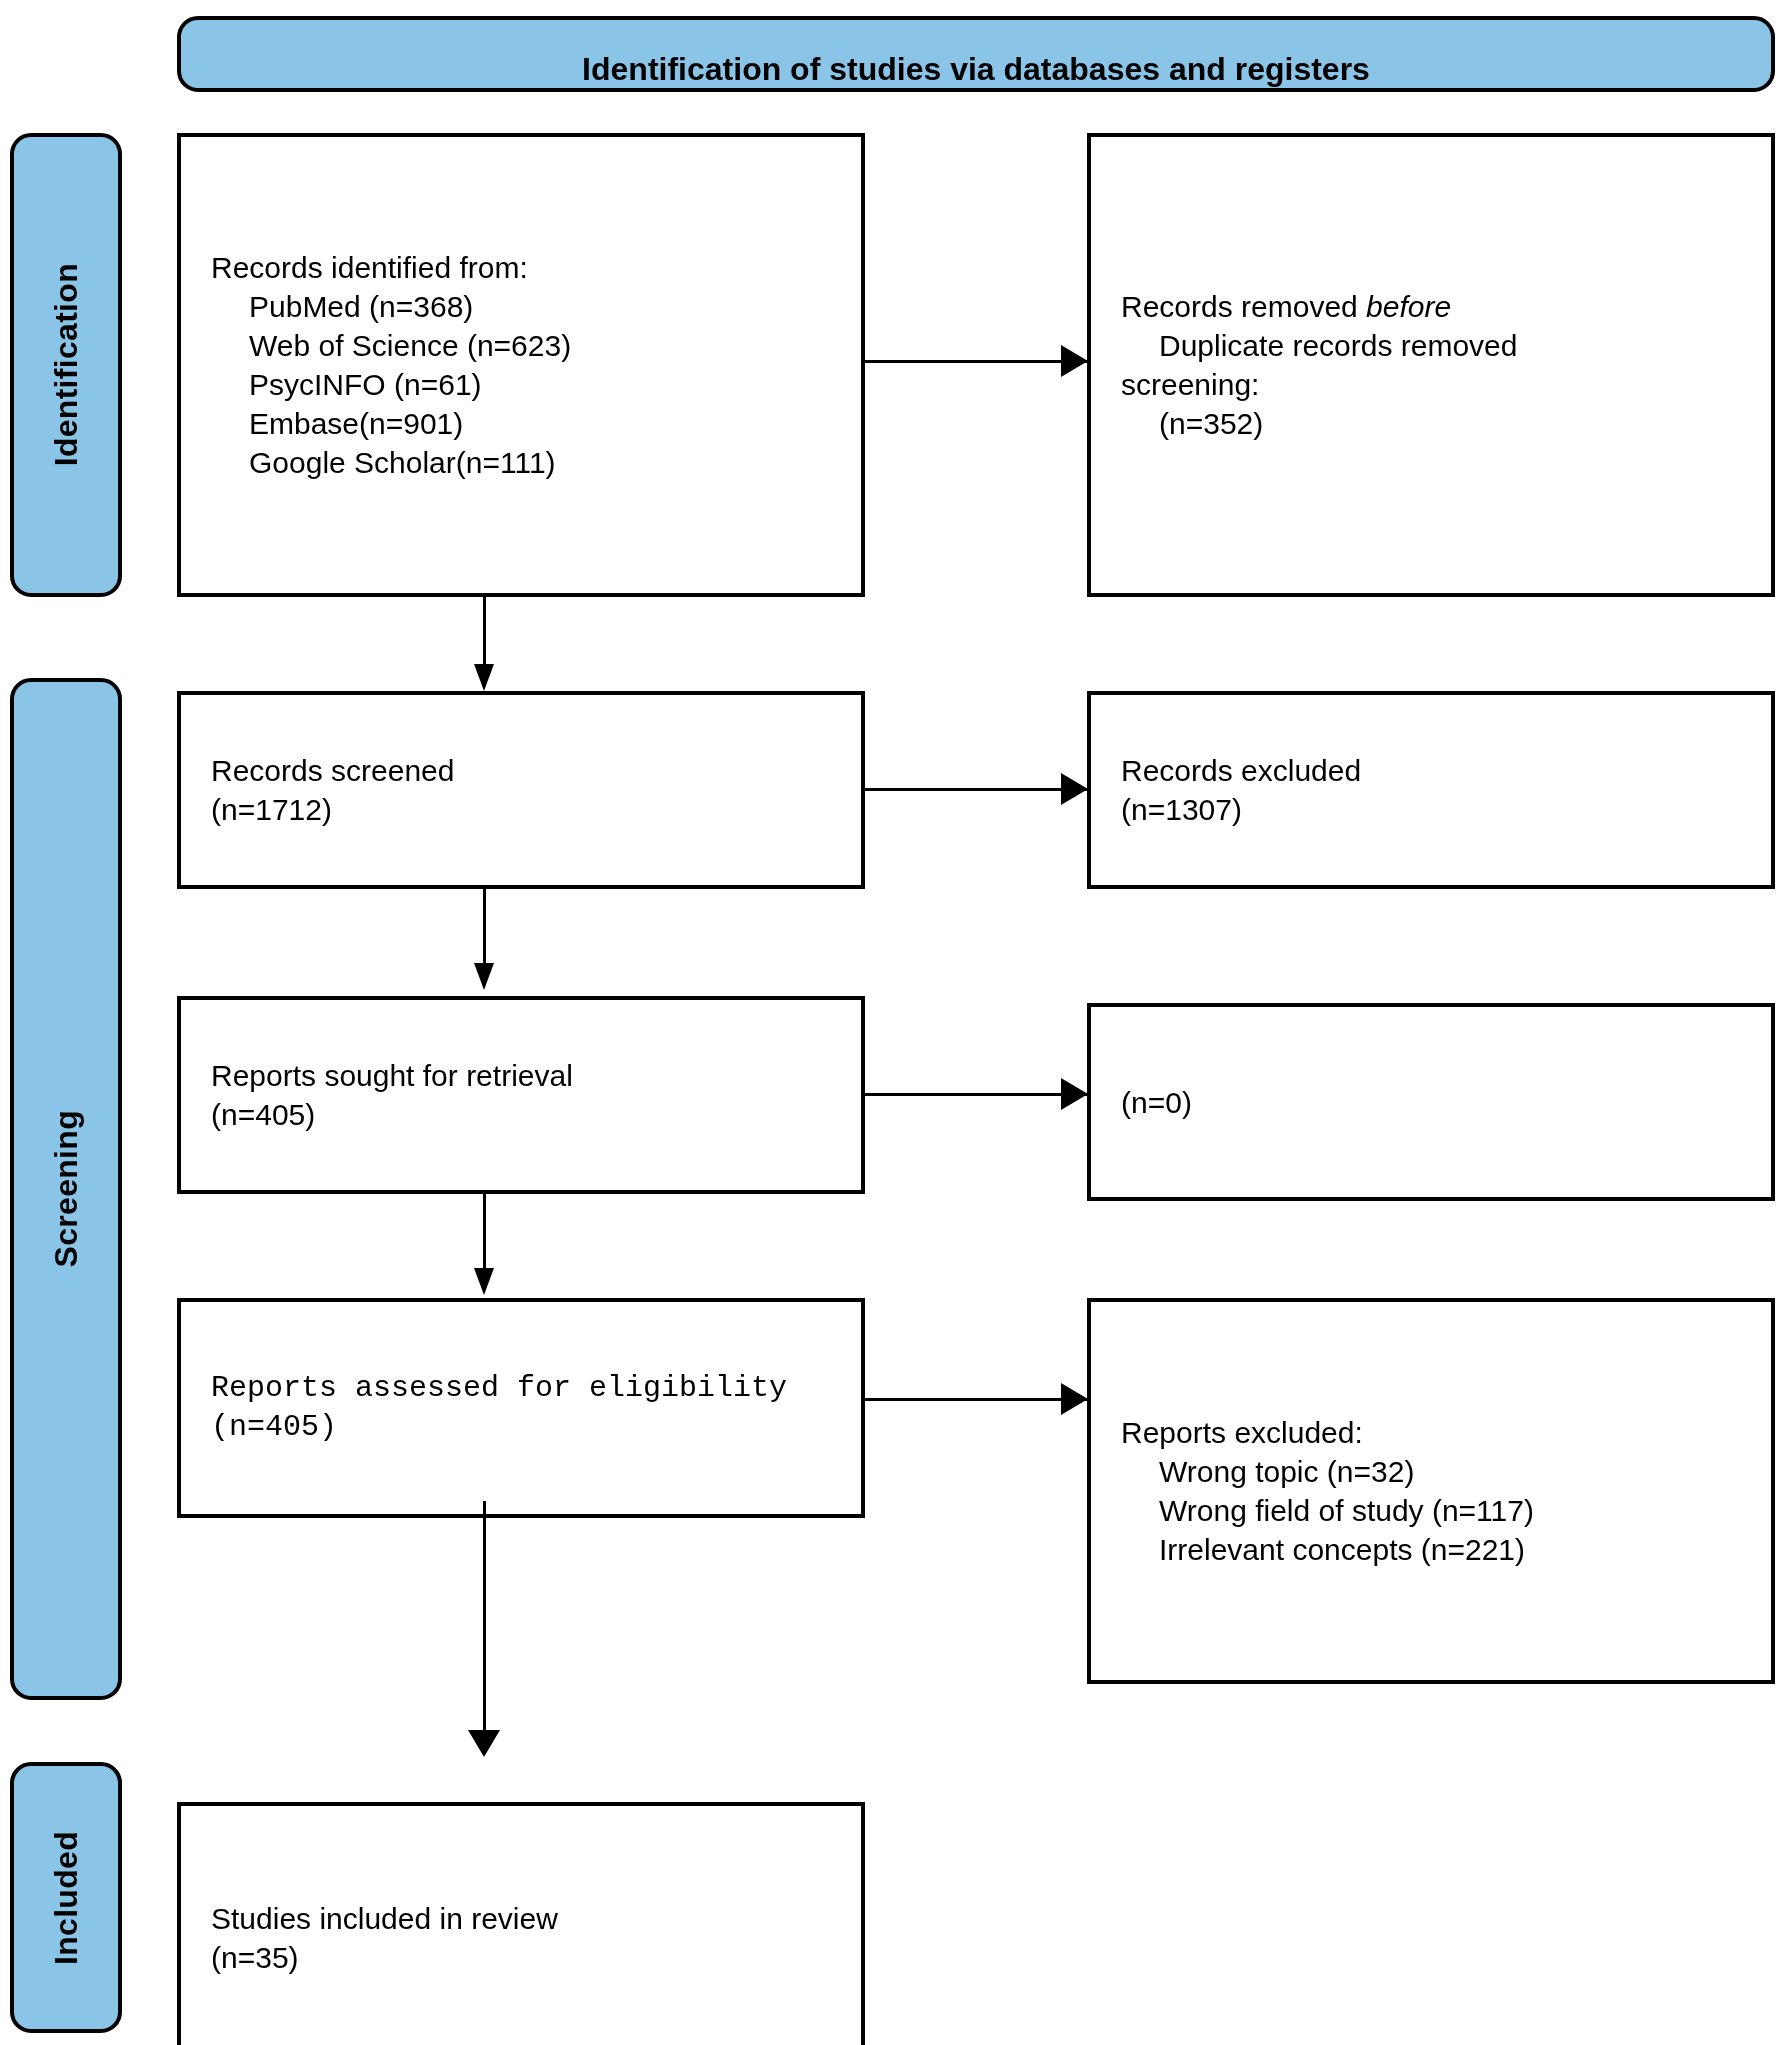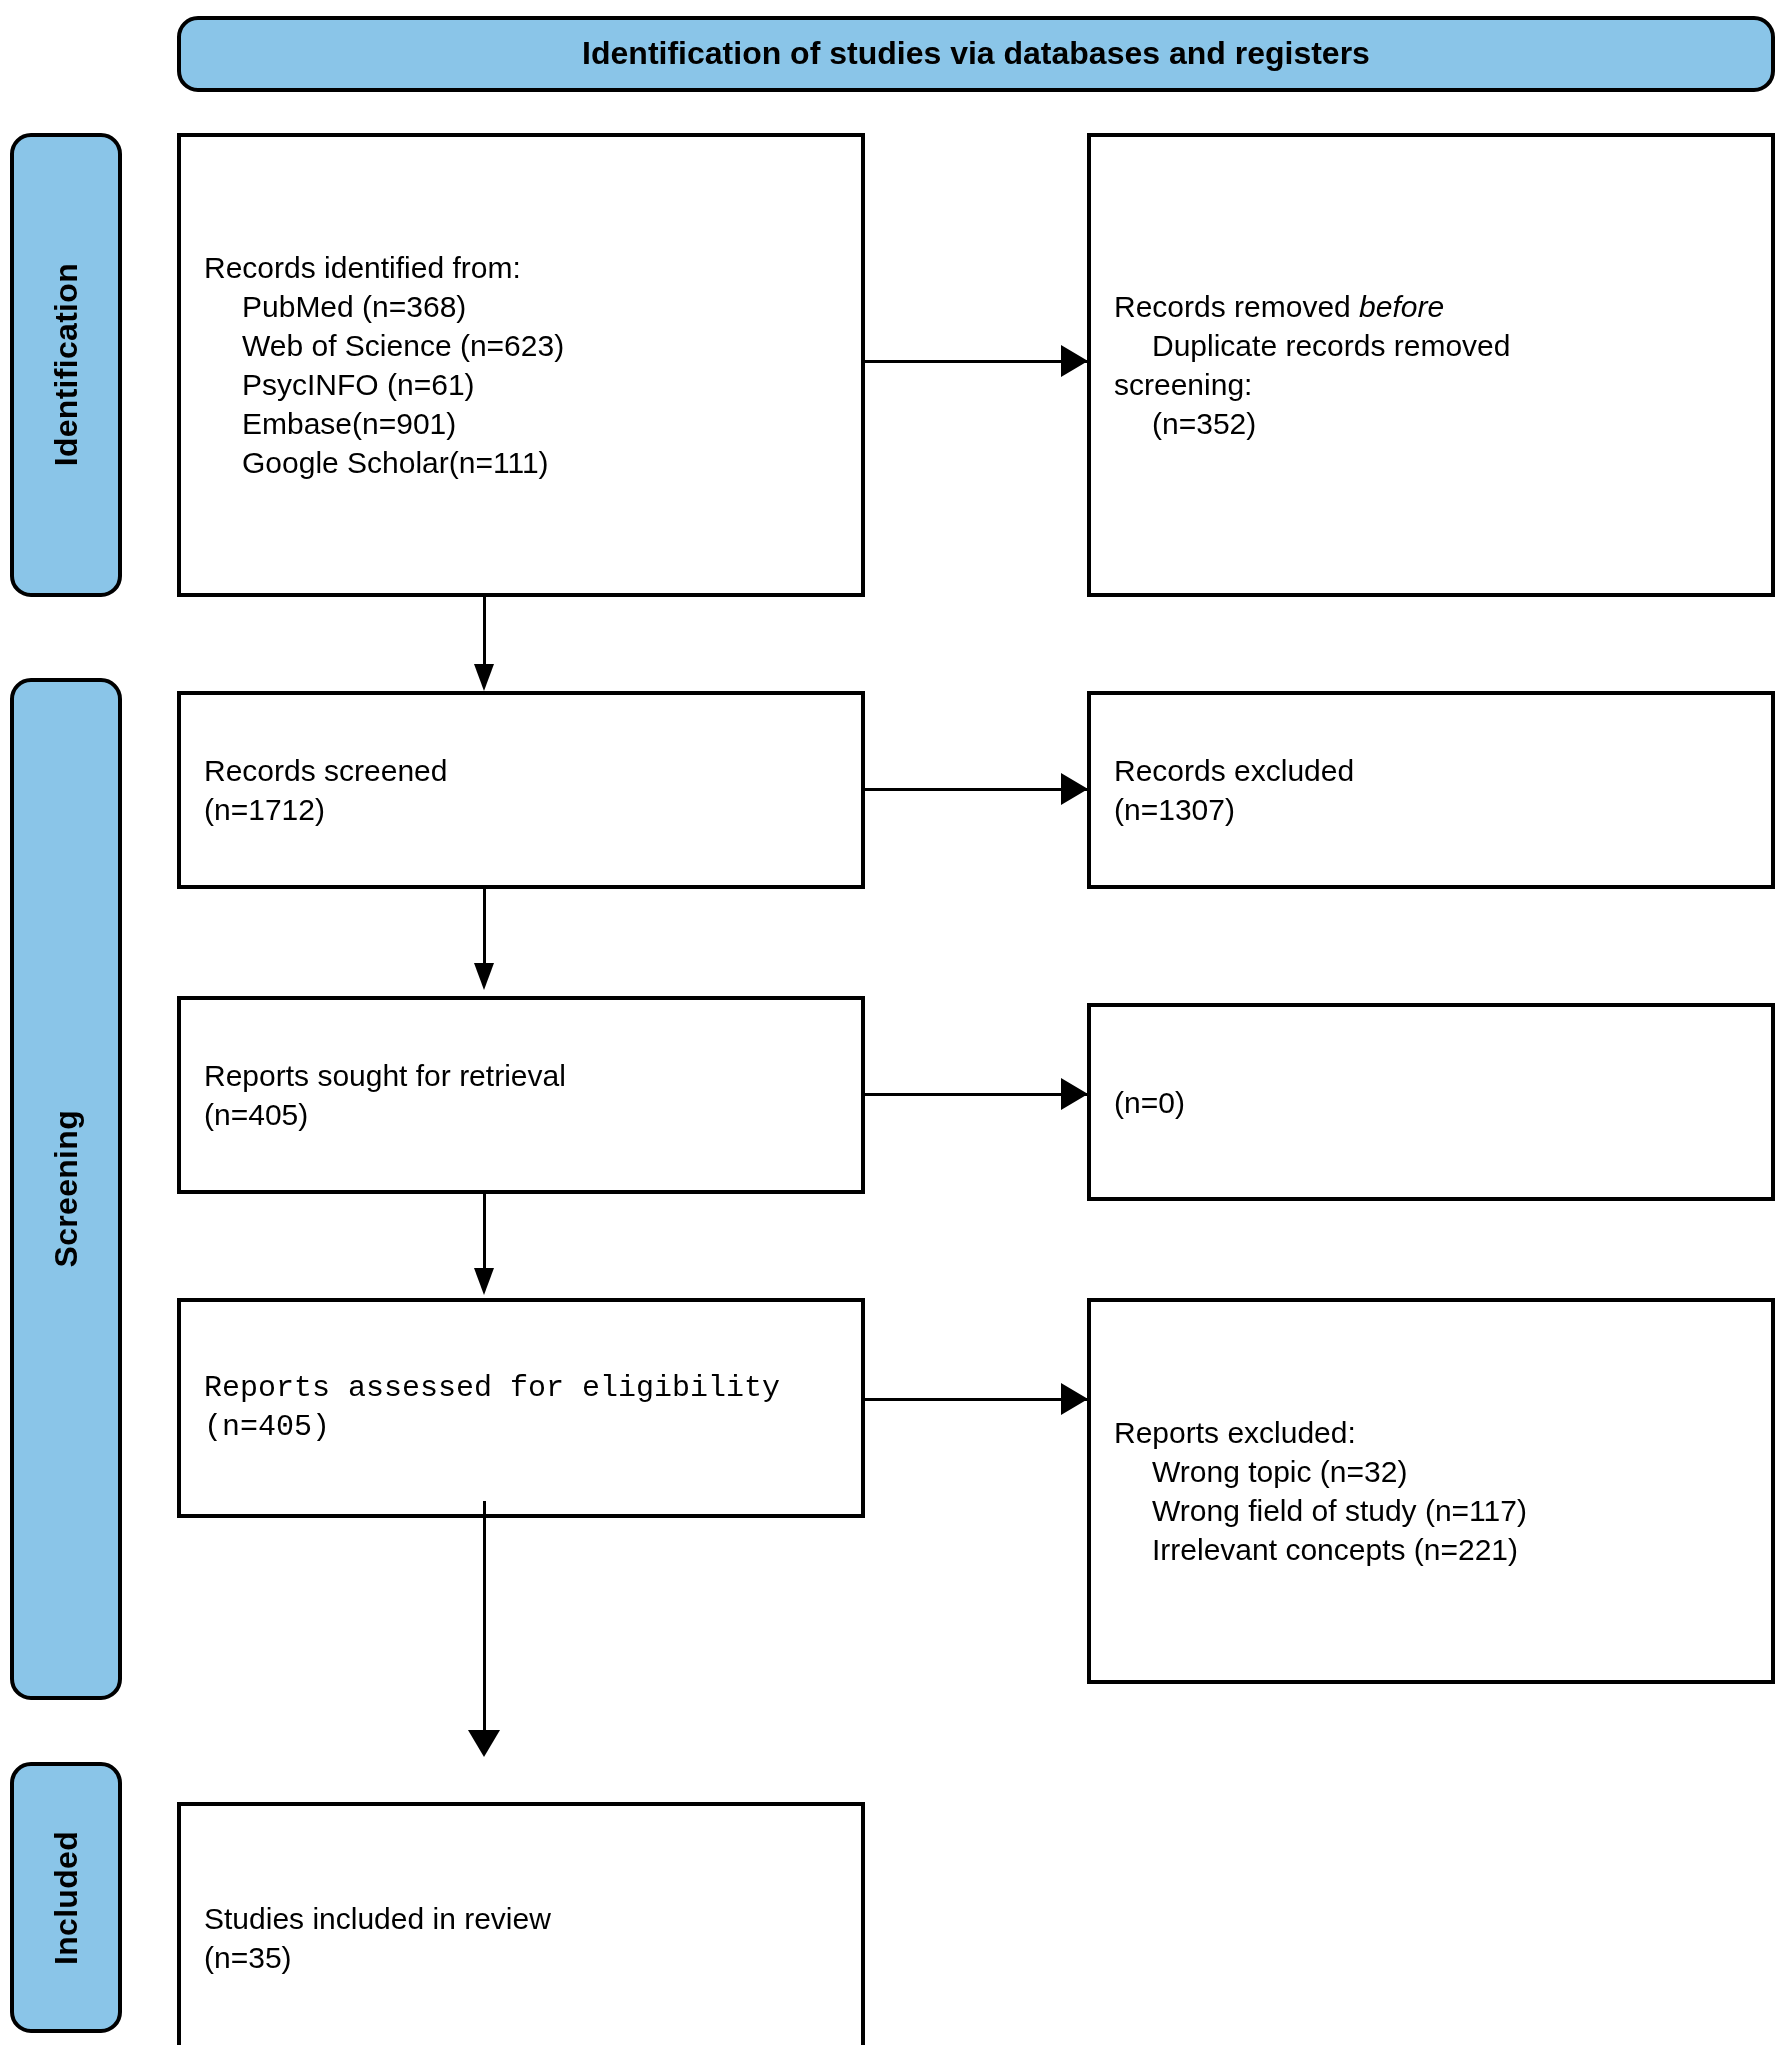--- a/index.html
+++ b/index.html
@@ -59,21 +59,21 @@
   .box {
     position: absolute;
     background: #ffffff;
     border: 4.7px solid #000000;
     box-sizing: border-box;
     display: flex;
     flex-direction: column;
     justify-content: center;
   }
   .box-body {
-    padding: 0 23px;
+    padding: 0 30px;
   }
   .line {
     font-size: 30px;
     line-height: 1.30;
     color: #000000;
     white-space: pre;
   }
   .line.indent { padding-left: 38px; }
   .line.italic { font-style: italic; }
 
@@ -108,21 +108,21 @@
     border-top: 16.7px solid transparent;
     border-bottom: 16.7px solid transparent;
     border-left: 27px solid #000000;
   }
 </style>
 </head>
 <body>
 
 <div id="canvas">
 
-  <div class="banner" style="left:177px; top:15.6px; width:1598px; height:76px;">
+  <div class="banner" style="left:177px; top:15.6px; width:1598px; height:76px;align-items:flex-end;">
     <span class="banner-label">Identification of studies via databases and registers</span>
   </div>
 
   <div class="phase" style="left:10.4px; top:133px; width:112px; height:464px;">
     <span class="phase-label">Identification</span>
   </div>
 
   <div class="phase" style="left:10.4px; top:678px; width:112px; height:1022px;">
     <span class="phase-label">Screening</span>
   </div>

